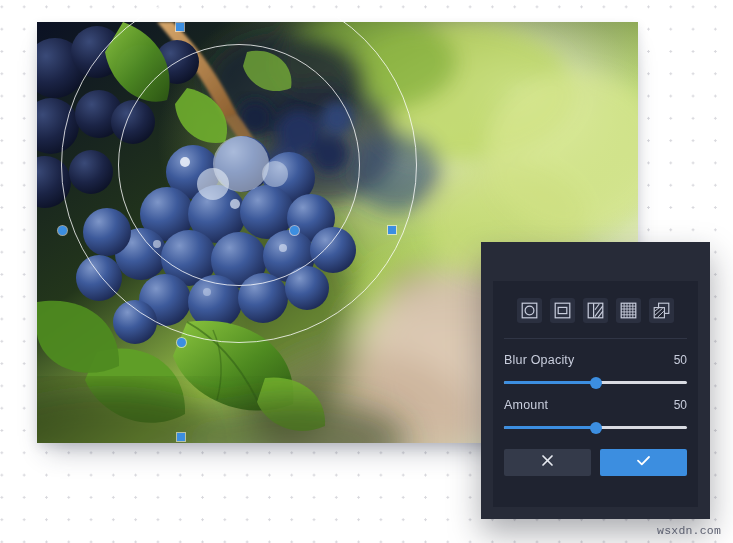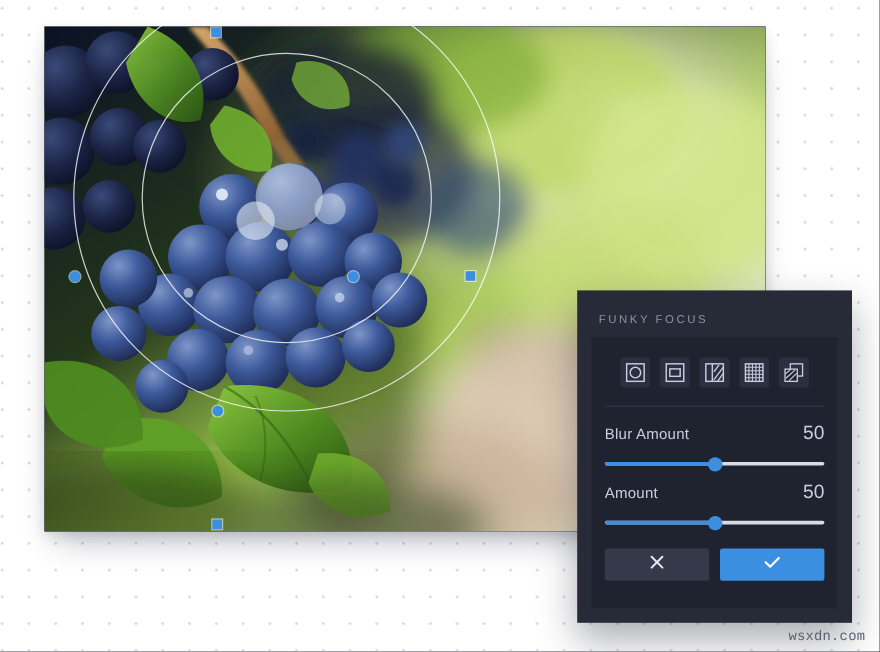--- a/index.html
+++ b/index.html
@@ -65,21 +65,21 @@
   .tool-btn {
     width:25px; height:25px; border-radius:3px;
     background:#2b3040; display:flex; align-items:center; justify-content:center;
     cursor:pointer;
   }
   .tool-btn svg { display:block; }
 
   .slider-block { margin:0 11px; padding-top:14px; }
   .slider-head { display:flex; justify-content:space-between; align-items:baseline; }
   .slider-label { color:#c9cedd; font-size:12.5px; letter-spacing:.2px; }
-  .slider-value { color:#c9cedd; font-size:16px; }
+  .slider-value { color:#c9cedd; font-size:12px; }
   .slider-track {
     position:relative; height:3px; background:#d9dbe2;
     margin-top:14px; border-radius:2px; cursor:pointer;
   }
   .slider-fill { position:absolute; left:0; top:0; height:3px; background:#3c8ee0; border-radius:2px; }
   .slider-knob {
     position:absolute; top:50%; width:12px; height:12px; border-radius:50%;
     background:#3c8ee0; transform:translate(-50%,-50%); cursor:grab;
   }
 
@@ -269,21 +269,20 @@
     <div class="handle round" style="left:21px;  top:204px;"></div>
     <div class="handle round" style="left:253px; top:204px;"></div>
     <div class="handle square" style="left:351px; top:204px;"></div>
     <div class="handle round" style="left:140px; top:316px;"></div>
     <div class="handle square" style="left:140px; top:411px;"></div>
   </div>
 </div>
 
 <div id="panel">
 
-  <div id="panel-title">FUNKY FOCUS</div>
 
   <div id="panel-body">
 
     <div class="tool-row">
 
       <div class="tool-btn">
         <span>
           <svg width="17" height="17" viewBox="0 0 17 17">
             <rect x="1.2" y="1.2" width="14.6" height="14.6" fill="none" stroke="#c9cedd" stroke-width="1.2"></rect>
             <circle cx="8.5" cy="8.5" r="4.4" fill="none" stroke="#c9cedd" stroke-width="1.2"></circle>
@@ -336,21 +335,21 @@
             <line x1="2.0" y1="13.2" x2="9.6" y2="6.2" stroke="#c9cedd" stroke-width="1"></line>
             <line x1="4.6" y1="15.2" x2="10.8" y2="9.2" stroke="#c9cedd" stroke-width="1"></line>
             <line x1="1.6" y1="9.4" x2="6.0" y2="5.8" stroke="#c9cedd" stroke-width="1"></line>
           </svg>
         </span>
       </div>
     </div>
 
     <div class="slider-block">
       <div class="slider-head">
-        <span class="slider-label">Blur Amount</span>
+        <span class="slider-label">Blur Opacity</span>
         <span class="slider-value">50</span>
       </div>
       <div class="slider-track">
         <div class="slider-fill" style="width:50%"></div>
         <div class="slider-knob" style="left:50%"></div>
       </div>
     </div>
 
     <div class="slider-block">
       <div class="slider-head">

